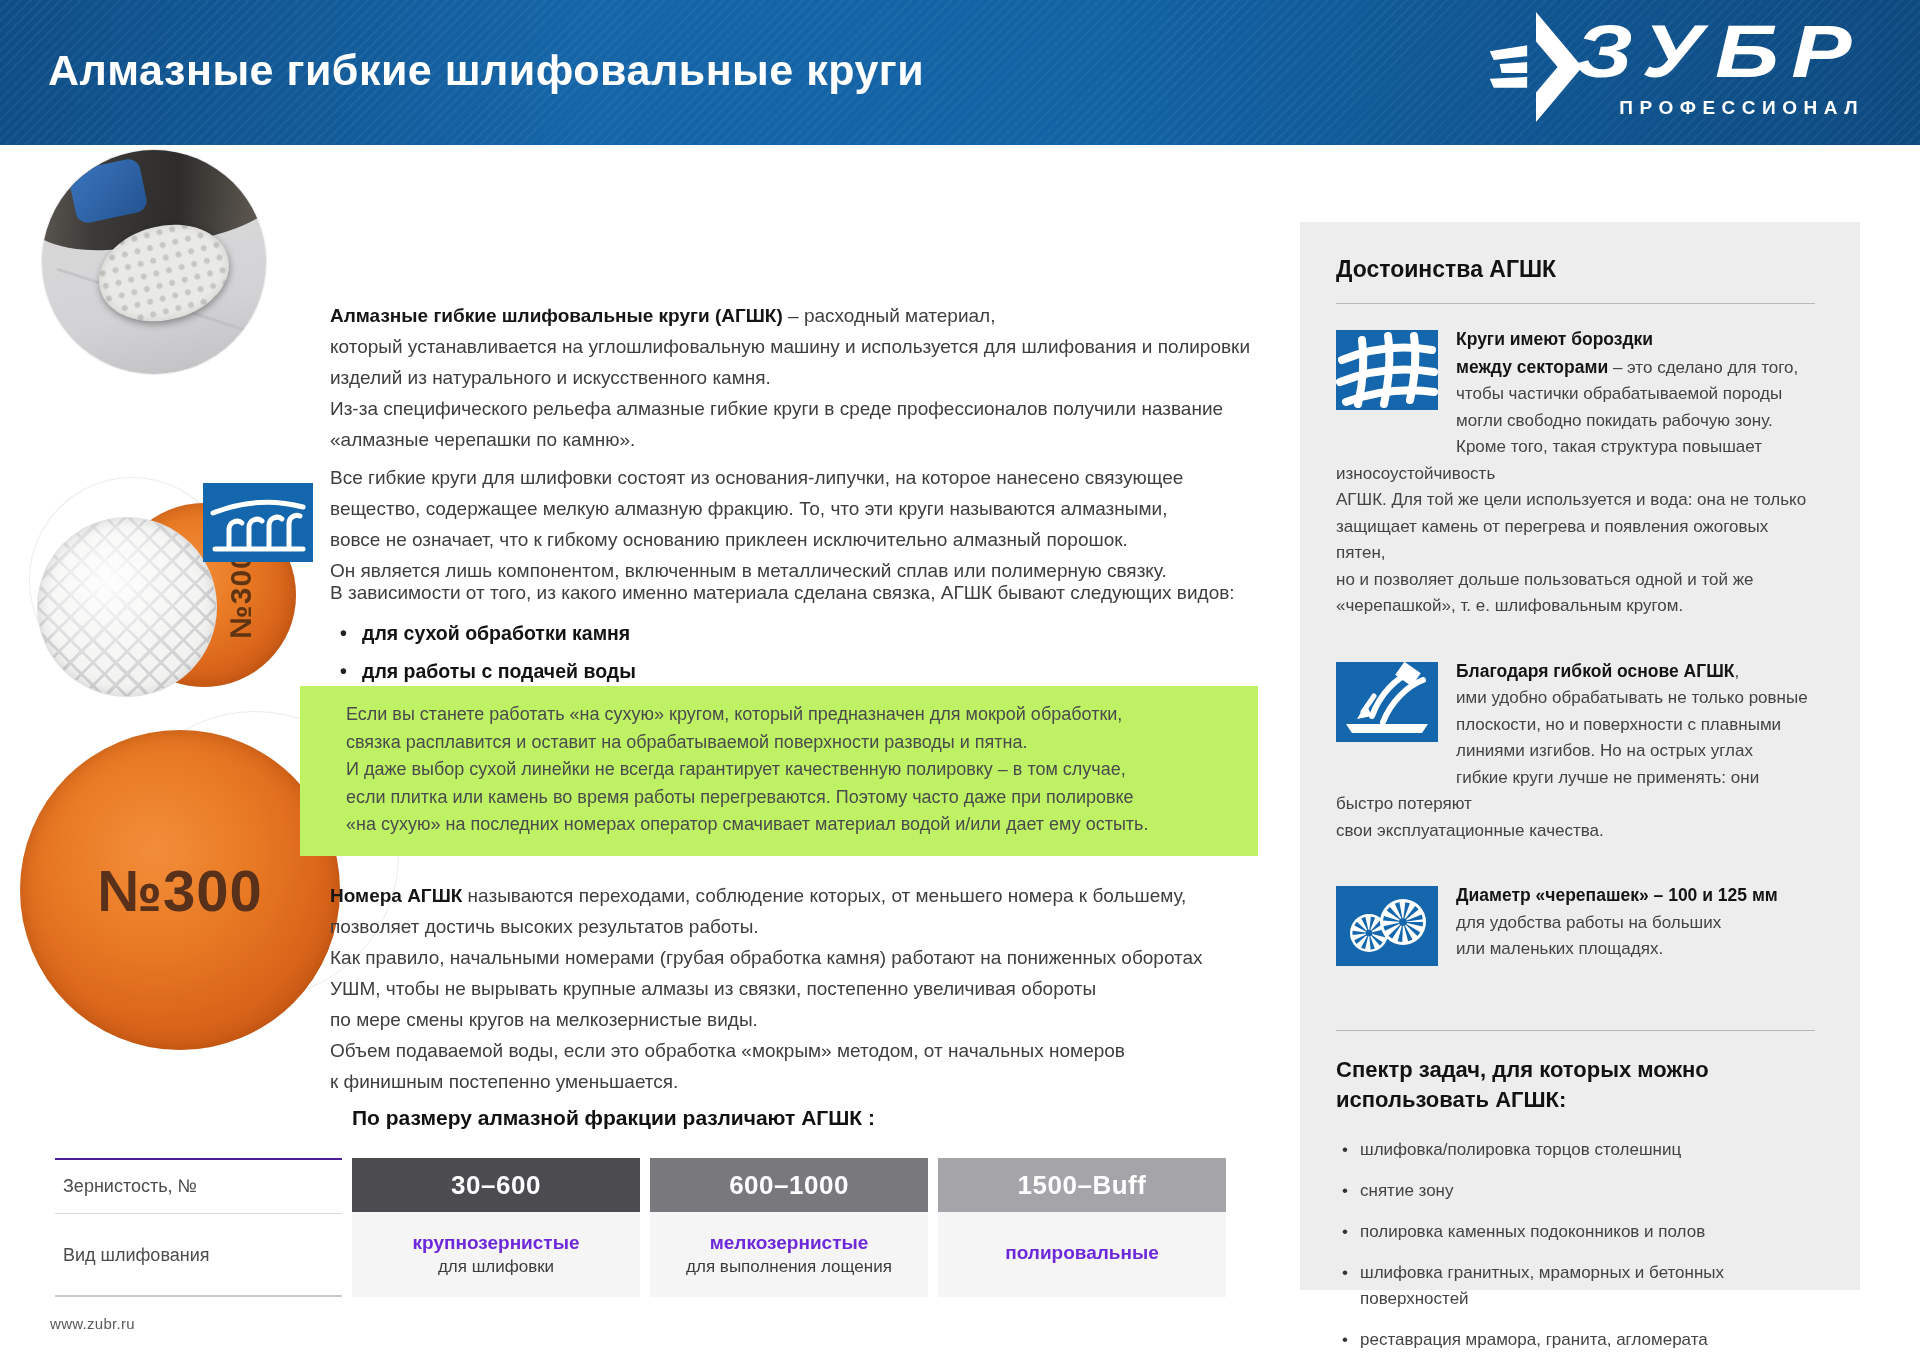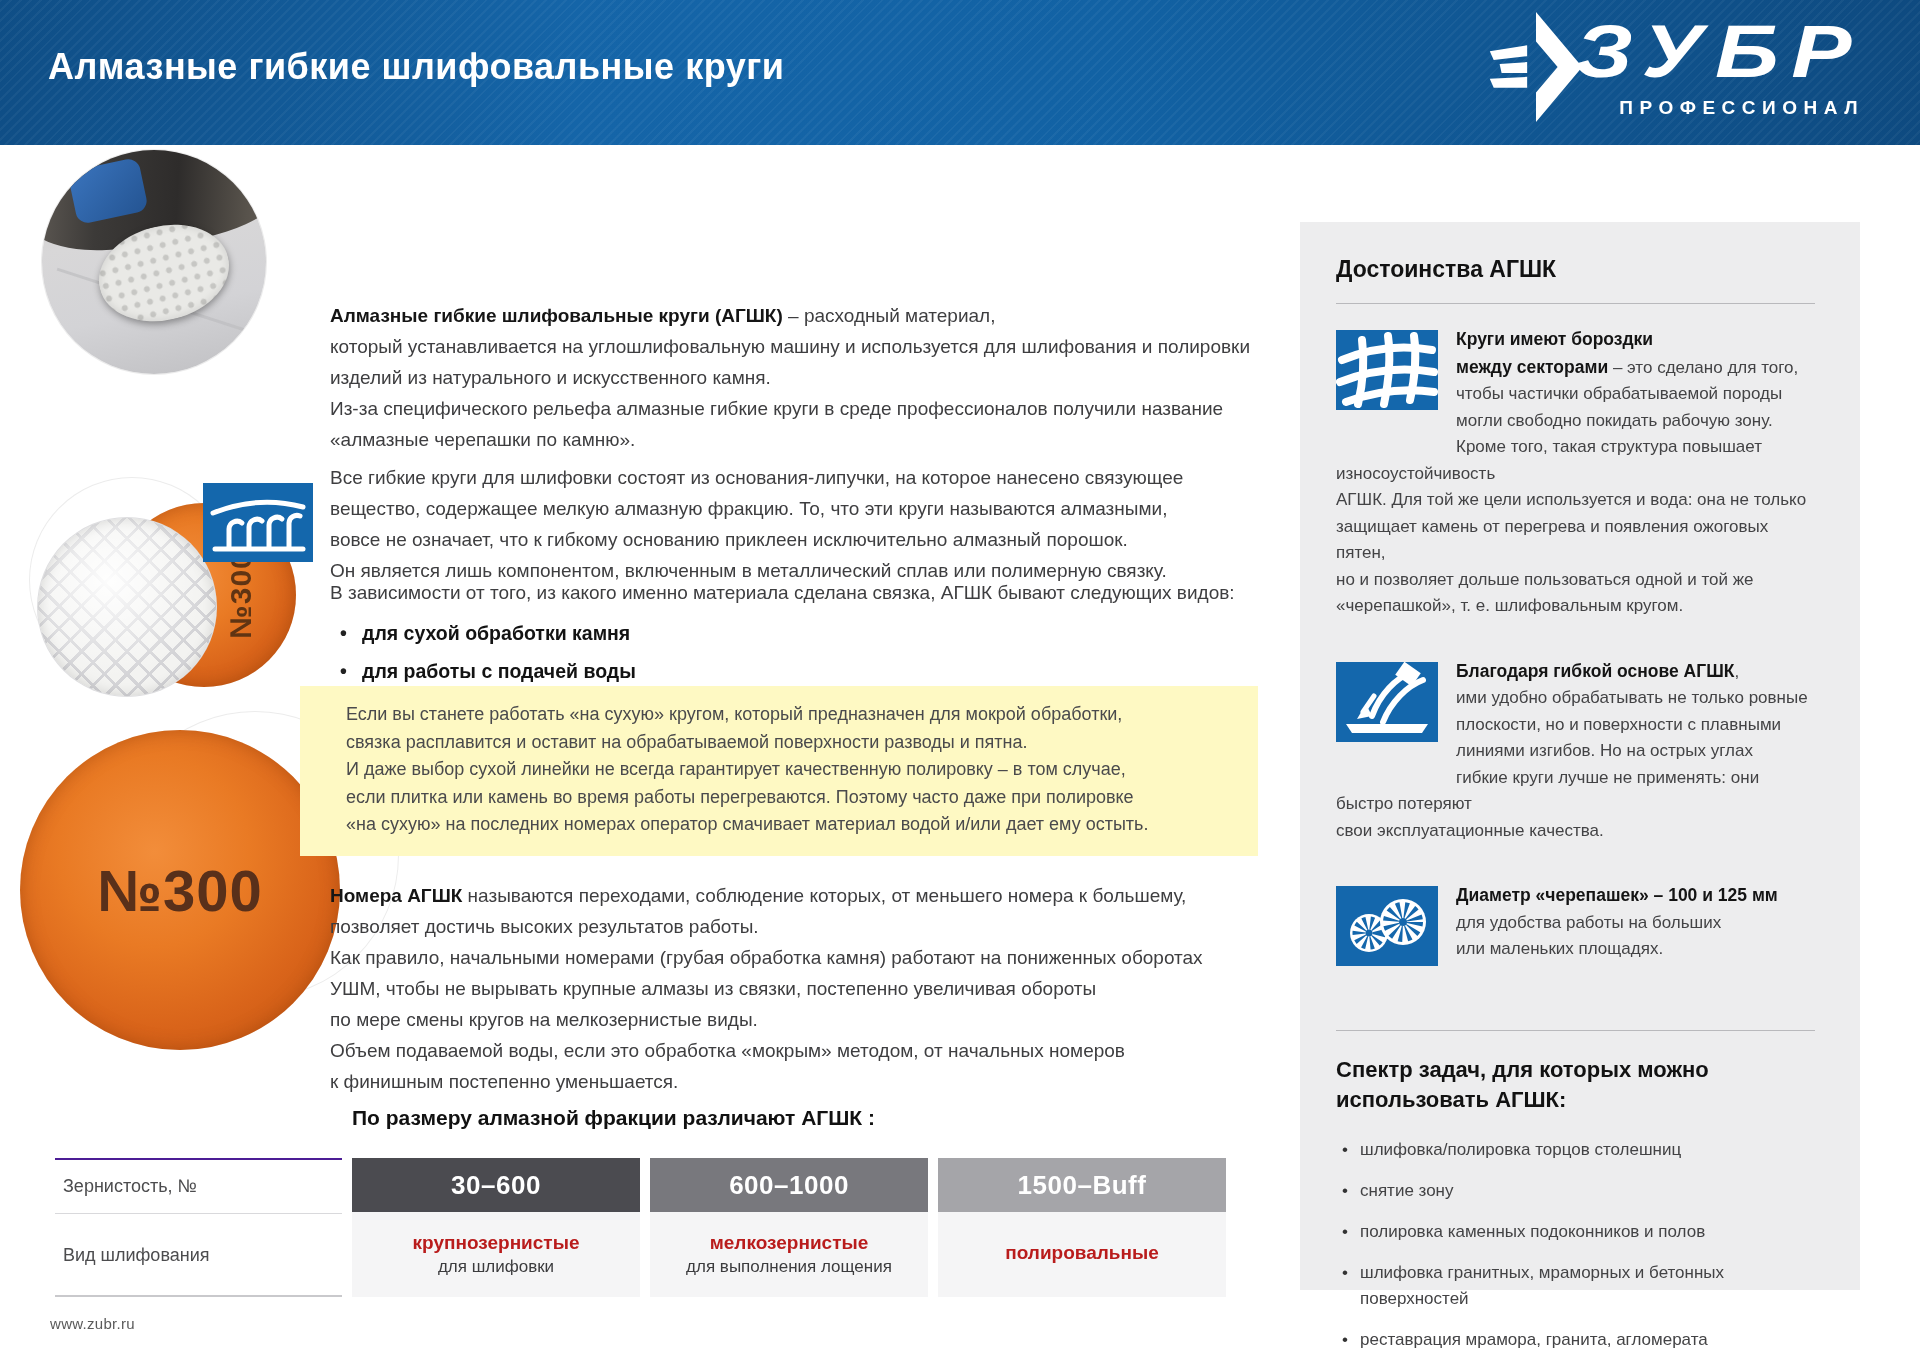--- a/index.html
+++ b/index.html
@@ -14,21 +14,21 @@
     position:absolute; left:0; top:0; width:1920px; height:145px;
     background:linear-gradient(90deg,#0f4e86 0%,#1565a8 30%,#1262a4 58%,#0e4a80 100%);
   }
   .hdr::after{
     content:""; position:absolute; inset:0;
     background:repeating-linear-gradient(135deg, rgba(255,255,255,.045) 0 2px, transparent 2px 7px);
     pointer-events:none;
   }
   .hdr h1 {
     position:absolute; left:48px; top:46px; color:#fff;
-    font-size:36px; font-weight:700; letter-spacing:.5px; z-index:2;
+    font-size:43px; font-weight:700; letter-spacing:.5px; z-index:2;
   }
   .brand { position:absolute; right:56px; top:8px; display:flex; align-items:center; gap:24px; z-index:2; }
   .brand svg { display:block; }
   .brand-text { display:flex; flex-direction:column; align-items:flex-end; }
   .brand-name {
     color:#fff; font-weight:700; font-style:italic; font-size:74px; line-height:1;
     letter-spacing:10px; display:inline-block; transform:scaleX(1.22); transform-origin:right center;
   }
   .brand-sub { color:#fff; font-weight:700; font-size:19px; letter-spacing:6.5px; margin-top:8px; }
 
@@ -97,21 +97,21 @@
   .p1 { left:330px; top:252px;margin-top:48px; }
   .p2 { left:330px; top:462px; }
   .p3 { left:330px; top:577px; width:940px; }
   .types { position:absolute; left:336px; top:614px; list-style:none; }
   .types li {
     position:relative; padding-left:26px; font-size:19.5px; font-weight:700; color:#131313; line-height:38px;
   }
   .types li::before { content:"•"; position:absolute; left:4px; color:#222; }
   .note-box {
     position:absolute; left:300px; top:686px; width:958px;
-    background:#fef9c3; padding:15px 36px 17px 46px;
+    background:#bef264; padding:15px 36px 17px 46px;
     font-size:18px; line-height:27.5px; color:#4a4a4c; white-space:pre-line;
   }
   .p4 { left:330px; top:880px; }
   .tbl-title { position:absolute; left:352px; top:1106px; font-size:21px; font-weight:700; color:#111; }
 
   
   .tbl { position:absolute; left:55px; top:1158px; width:1171px; height:139px; }
   .tbl-labels { position:absolute; left:0; top:0; width:287px; height:139px;
     border-top:2px solid #4c1d95; border-bottom:2px solid #c9c9cc; }
   .tbl-label { display:flex; align-items:center; font-size:18px; color:#4c4c4e; padding-left:8px; }
@@ -123,21 +123,21 @@
     height:54px; display:flex; align-items:center; justify-content:center;
     color:#fff; font-weight:700; font-size:26px; letter-spacing:.5px;
   }
   .tc1 .tbl-head { background:#4b4b50; }
   .tc2 .tbl-head { background:#78787d; }
   .tc3 .tbl-head { background:#a5a5a9; }
   .tbl-body {
     height:85px; margin-top:0; background:#f5f5f6; display:flex; flex-direction:column;
     align-items:center; justify-content:center; gap:3px;
   }
-  .tbl-body b { font-size:19px; color:#b91c1c; }
+  .tbl-body b { font-size:19px; color:#6d28d9; }
   .tbl-body span { font-size:17px; color:#3c3c3e; }
 
   
   .sidebar {
     position:absolute; left:1300px; top:222px; width:560px; height:1068px;
     background:#ededee; padding:34px 45px 12px 36px;
   }
   .sb-h { font-size:23px; font-weight:700; color:#121212; margin-bottom:20px; }
   .sb-divider { border:none; border-top:1px solid #b9b9bc; margin:0 0 22px 0; }
   .sb-item { margin-bottom:38px; overflow:hidden; }

